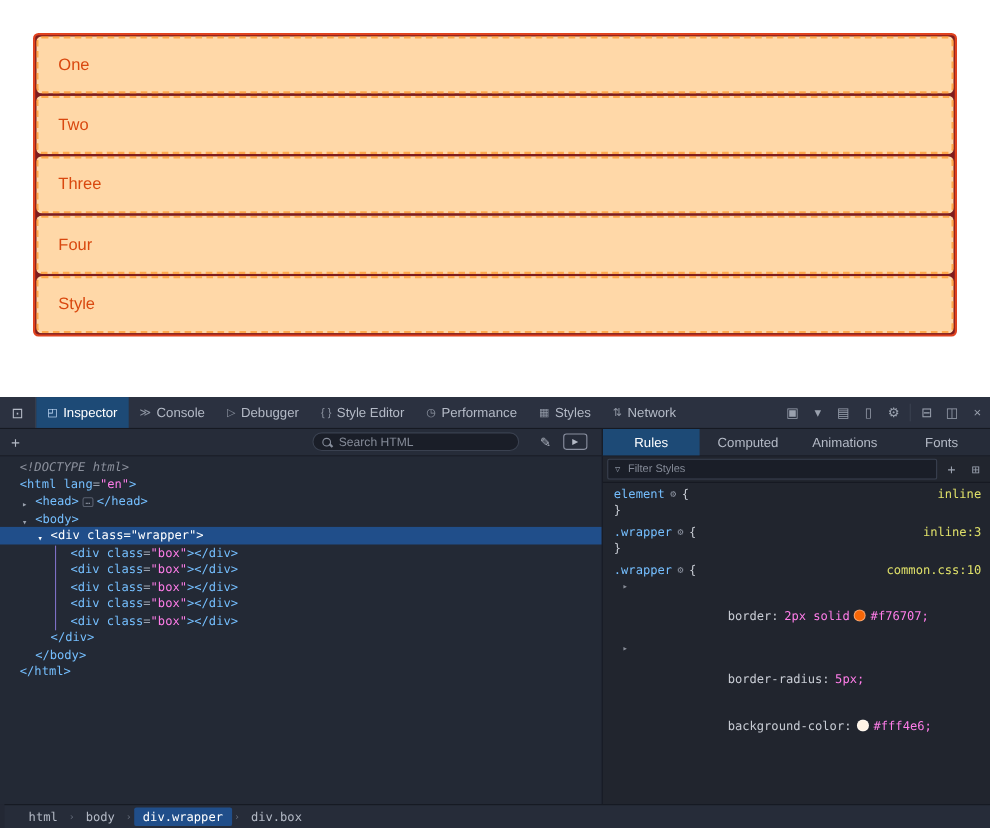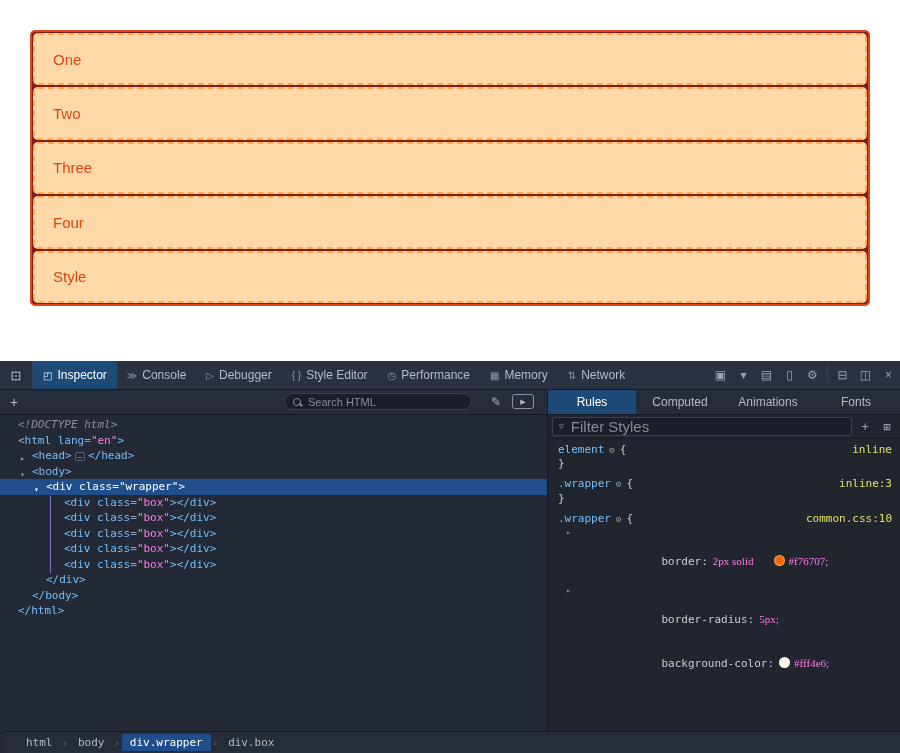--- a/index.html
+++ b/index.html
@@ -73,34 +73,34 @@
   .indent-guide{position:absolute;left:50px;top:81px;width:1px;height:77px;background:#7d6fc5;}
 
   .rules-pane{flex:1;background:#21252e;position:relative;font-family:"DejaVu Sans Mono",monospace;
     font-size:11px;overflow:hidden;}
   .filter-row{height:24px;box-sizing:border-box;border-bottom:1px solid #161922;display:flex;
     align-items:center;padding:0 4px;gap:4px;background:#21252e;}
   .filter-box{flex:1;display:flex;align-items:center;gap:5px;background:#1a1e28;
     border:1px solid #3a4150;border-radius:2px;height:17px;padding:0 6px;}
   .filter-glyph{color:#868d9b;font-size:8px;}
   .filter-input{flex:1;background:transparent;border:none;outline:none;color:#d7d7db;
-    font-size:15px;font-family:"Liberation Sans",sans-serif;min-width:0;}
+    font-size:10px;font-family:"Liberation Sans",sans-serif;min-width:0;}
   .filter-input::placeholder{color:#858b98;}
   .rules-icon{width:18px;display:flex;align-items:center;justify-content:center;
     color:#9aa1ae;font-size:12px;}
   .rules-scroll{position:absolute;left:0;right:0;top:24px;bottom:0;padding-top:4px;overflow:hidden;}
   .rule-block{margin:0 0 6px 0;padding:0 8px 0 10px;}
   .rule-line{display:flex;align-items:center;line-height:14.2px;}
   .sel{color:#75bfff;}
   .gear{color:#8f96a3;font-size:9px;margin:0 5px;}
   .brace{color:#c8ccd4;}
   .loc{margin-left:auto;color:#dfe069;}
   .decl{position:relative;padding-left:24px;line-height:14.2px;white-space:pre-wrap;}
   .name{color:#c8ccd4;margin-right:5px;}
-  .val{color:#ff7de9;margin-right:20px;font-family:Liberation Serif, serif;}
+  .val{color:#ff7de9;margin-right:4px;}
   .val-plain{color:#c8ccd4;}
   .chk{position:absolute;left:3px;top:2px;width:9px;height:9px;box-sizing:border-box;
     border:1px solid #9aa1ae;background:transparent;}
   .chk::after{content:"";position:absolute;left:1px;top:1px;width:5px;height:2px;
     border-left:1.5px solid #cfd3da;border-bottom:1.5px solid #cfd3da;transform:rotate(-45deg);}
   .exp{position:absolute;left:8px;top:0;color:#8a8f99;font-size:8px;}
   .swatch{display:inline-block;width:9px;height:9px;border-radius:50%;
     border:1px solid rgba(255,255,255,.4);vertical-align:-1px;margin-right:4px;}
   .sw-border{background:#f76707;} .sw-bg{background:#fff4e6;}
   .grid-badge{display:inline-block;border:1px dashed #51c9d4;padding:0 3px;margin-right:1px;}
@@ -158,21 +158,21 @@
     <div class="dt-tab">
       <span class="tglyph">{ }</span>
       <span>Style Editor</span>
     </div>
     <div class="dt-tab">
       <span class="tglyph">◷</span>
       <span>Performance</span>
     </div>
     <div class="dt-tab">
       <span class="tglyph">▦</span>
-      <span>Memory</span>
+      <span>Styles</span>
     </div>
     <div class="dt-tab">
       <span class="tglyph">⇅</span>
       <span>Network</span>
     </div>
     <div class="dt-toolbar-right">
       <div class="icon-btn">
           <span>▣</span>
         </div>
       <div class="icon-btn">

